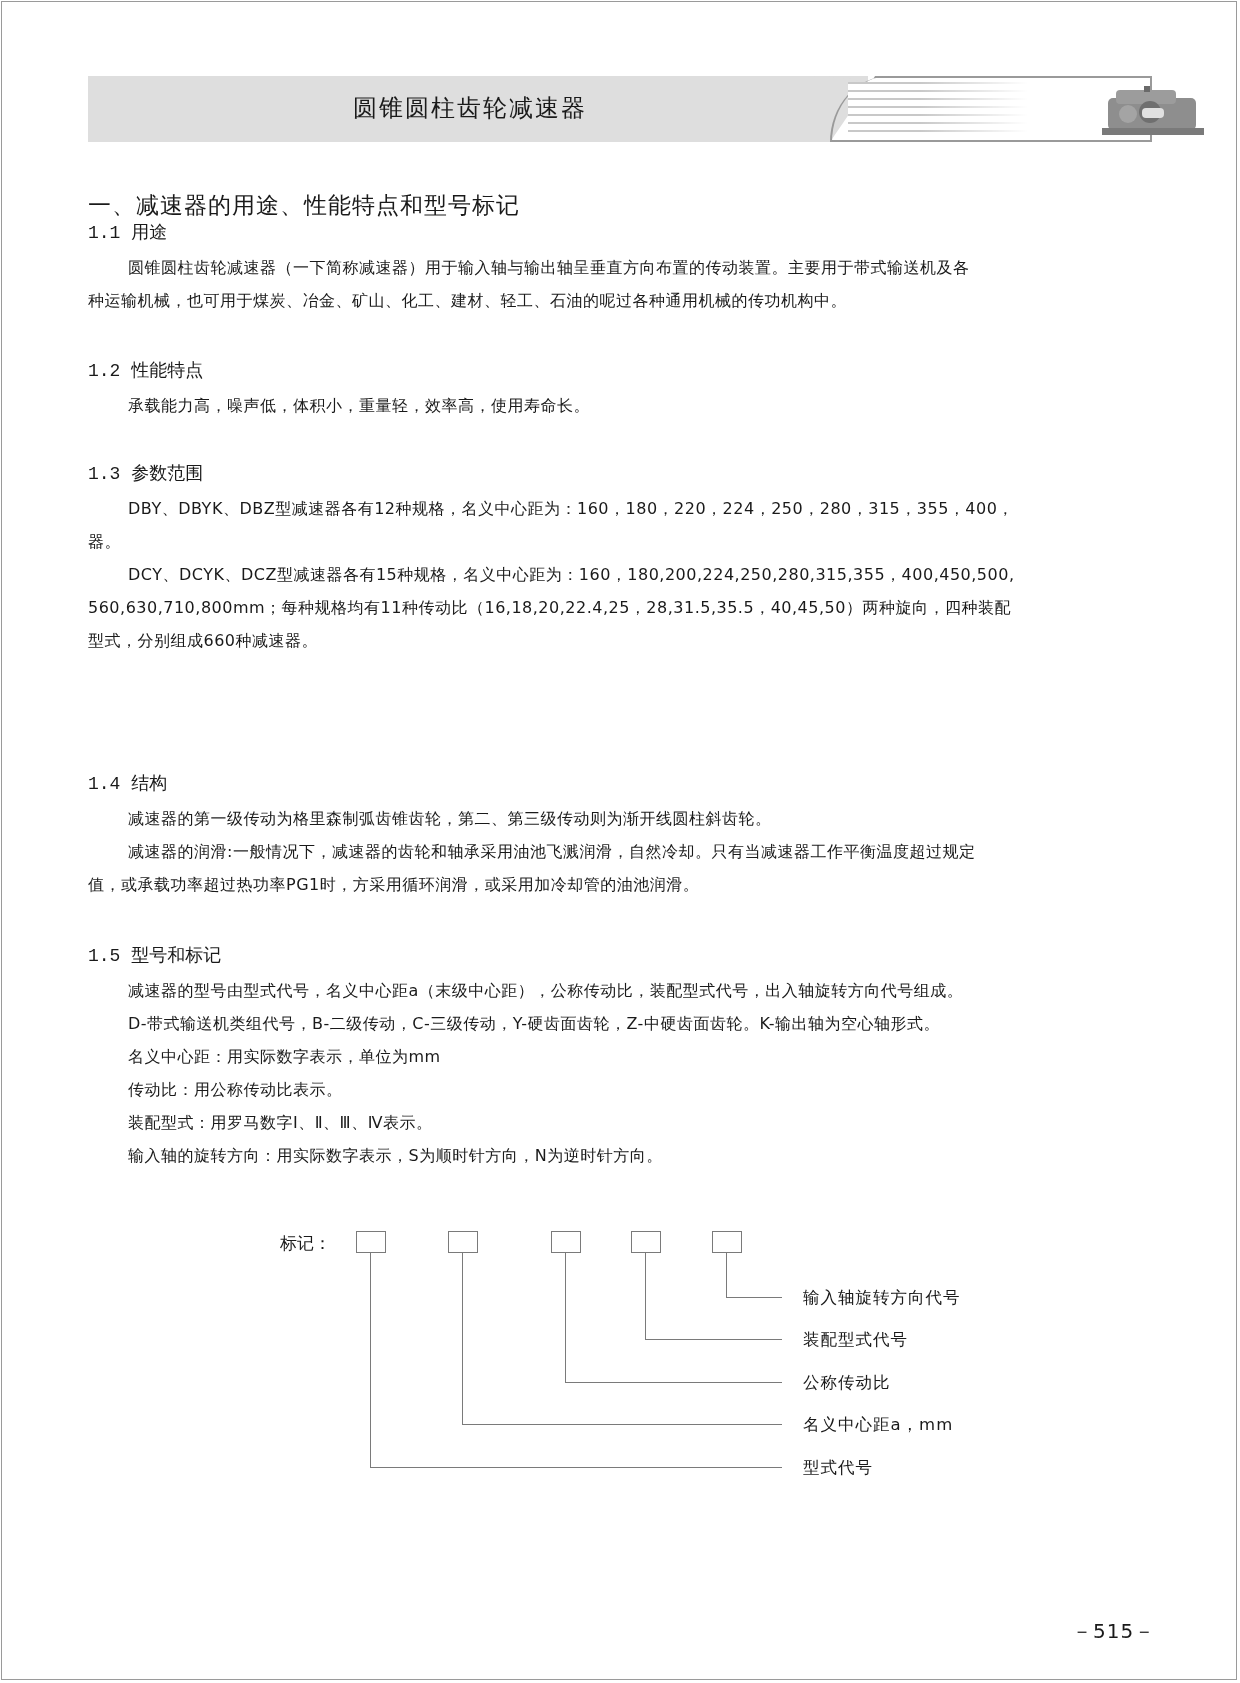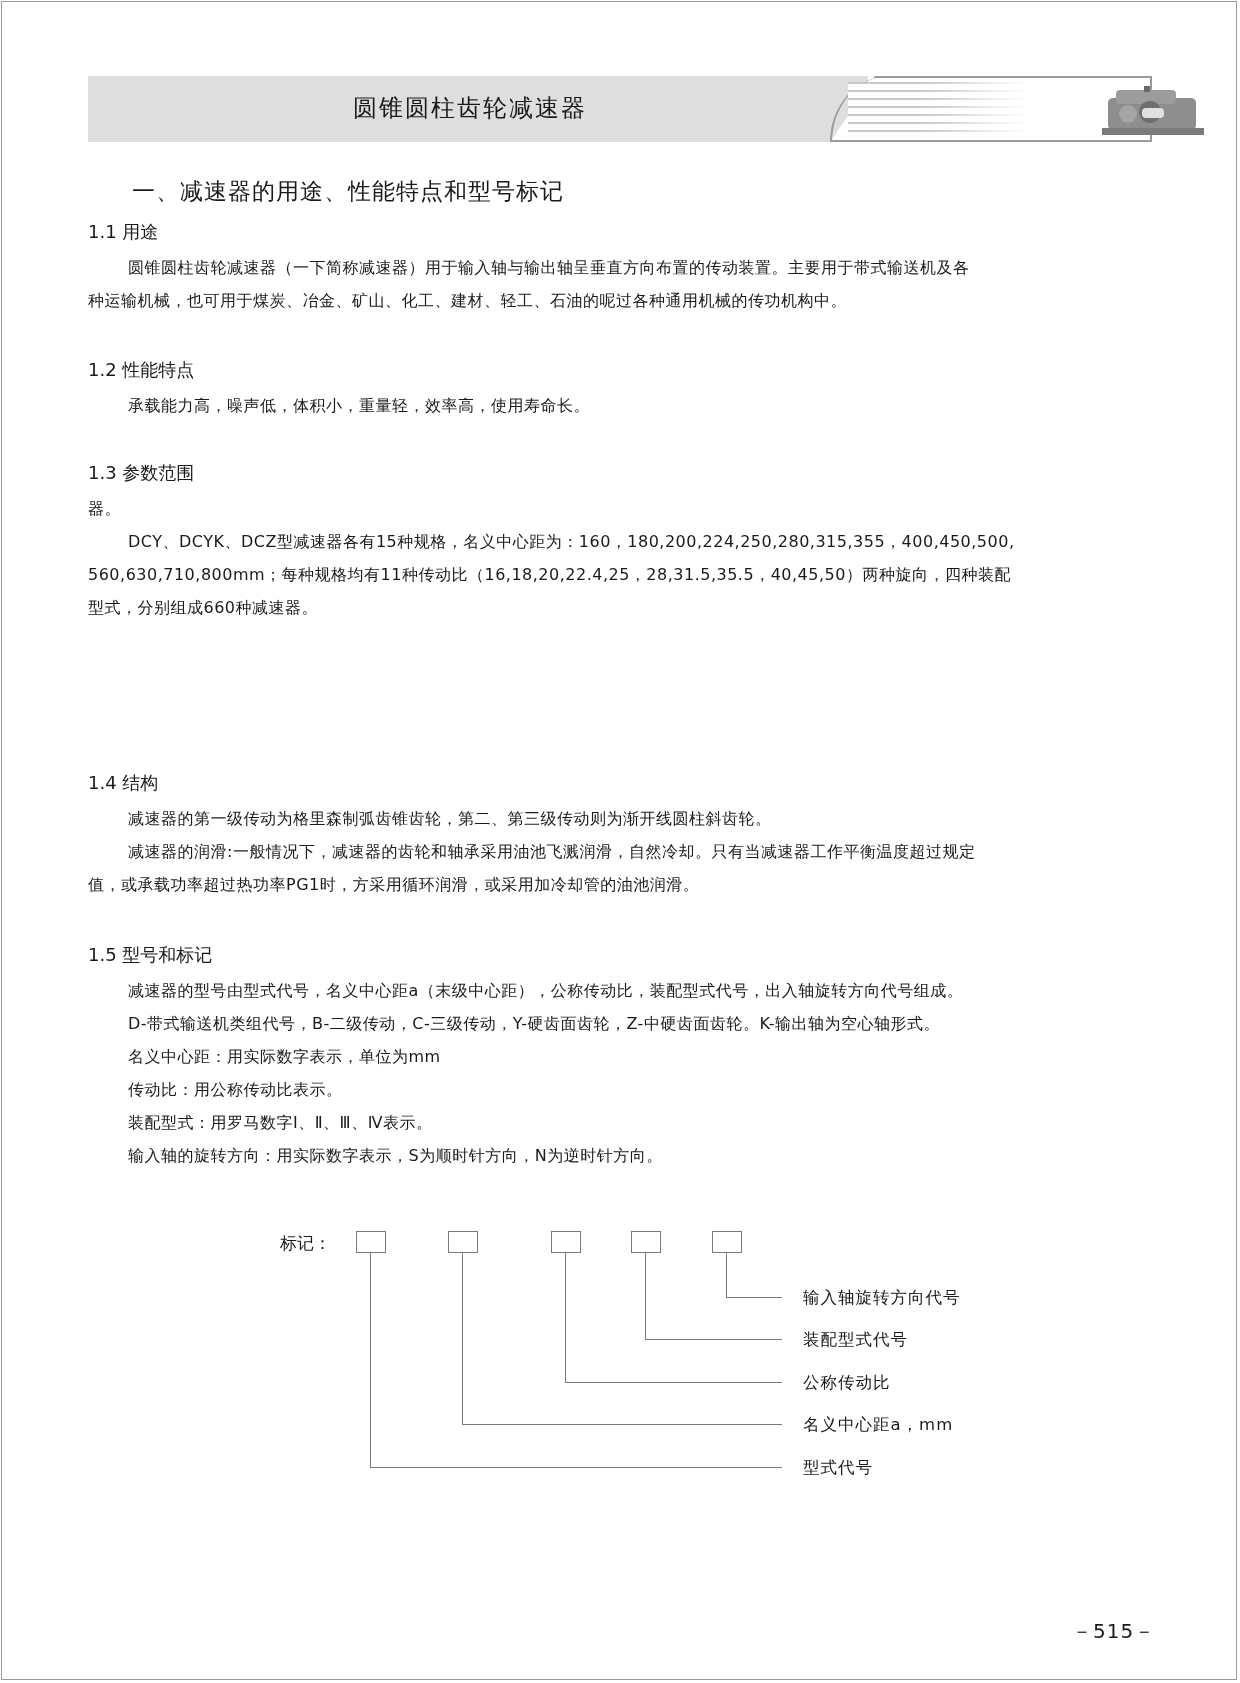--- a/index.html
+++ b/index.html
@@ -46,24 +46,24 @@
       background: repeating-linear-gradient(to bottom, #c8c8c8 0 2px, #ffffff 2px 8px);
       -webkit-mask-image: linear-gradient(to right, #000 40%, transparent 100%);
       mask-image: linear-gradient(to right, #000 40%, transparent 100%);
     }
     .gearbox {
       position: absolute; left: 1010px; top: 8px; width: 110px; height: 54px;
     }
     
     .content { position: absolute; left: 0; top: 0; width: 1240px; }
     .h1 {
-      position: absolute; left: 88px; top: 176px; font-size: 23px; letter-spacing: 1px; margin-left: 44px;
+      position: absolute; left: 88px; top: 190px; font-size: 23px; letter-spacing: 1px;
     }
     .h2 {
-      position: absolute; left: 88px; font-size: 18px;
+      position: absolute; left: 88px; font-size: 18px; font-family: Liberation Mono, monospace;
     }
     .para {
       position: absolute; left: 88px; width: 1060px; font-size: 16px;
       line-height: 33px; letter-spacing: 0.5px;
     }
     .para .indent { display: inline-block; width: 40px; }
     
     .diag-label { position: absolute; font-size: 17px; }
     .box {
       position: absolute; width: 30px; height: 22px; border: 1.5px solid #7a7a7a;
@@ -108,20 +108,21 @@
     <div>种运输机械，也可用于煤炭、冶金、矿山、化工、建材、轻工、石油的呢过各种通用机械的传功机构中。</div>
   </div>
 
   <div class="h2" style="top:358px;">1.2 性能特点</div>
   <div class="para" style="top:389px;">
     <div><span class="indent"></span><span>承载能力高，噪声低，体积小，重量轻，效率高，使用寿命长。</span></div>
   </div>
 
   <div class="h2" style="top:461px;">1.3 参数范围</div>
   <div class="para" style="top:492px;">
+    <div><span class="indent"></span><span>DBY、DBYK、DBZ型减速器各有12种规格，名义中心距为：160，180，220，224，250，280，315，355，400，</span></div>
     <div>器。</div>
     <div><span class="indent"></span><span>DCY、DCYK、DCZ型减速器各有15种规格，名义中心距为：160，180,200,224,250,280,315,355，400,450,500,</span></div>
     <div>560,630,710,800mm；每种规格均有11种传动比（16,18,20,22.4,25，28,31.5,35.5，40,45,50）两种旋向，四种装配</div>
     <div>型式，分别组成660种减速器。</div>
   </div>
 
   <div class="h2" style="top:771px;">1.4 结构</div>
   <div class="para" style="top:802px;">
     <div><span class="indent"></span><span>减速器的第一级传动为格里森制弧齿锥齿轮，第二、第三级传动则为渐开线圆柱斜齿轮。</span></div>
     <div><span class="indent"></span><span>减速器的润滑:一般情况下，减速器的齿轮和轴承采用油池飞溅润滑，自然冷却。只有当减速器工作平衡温度超过规定</span></div>

